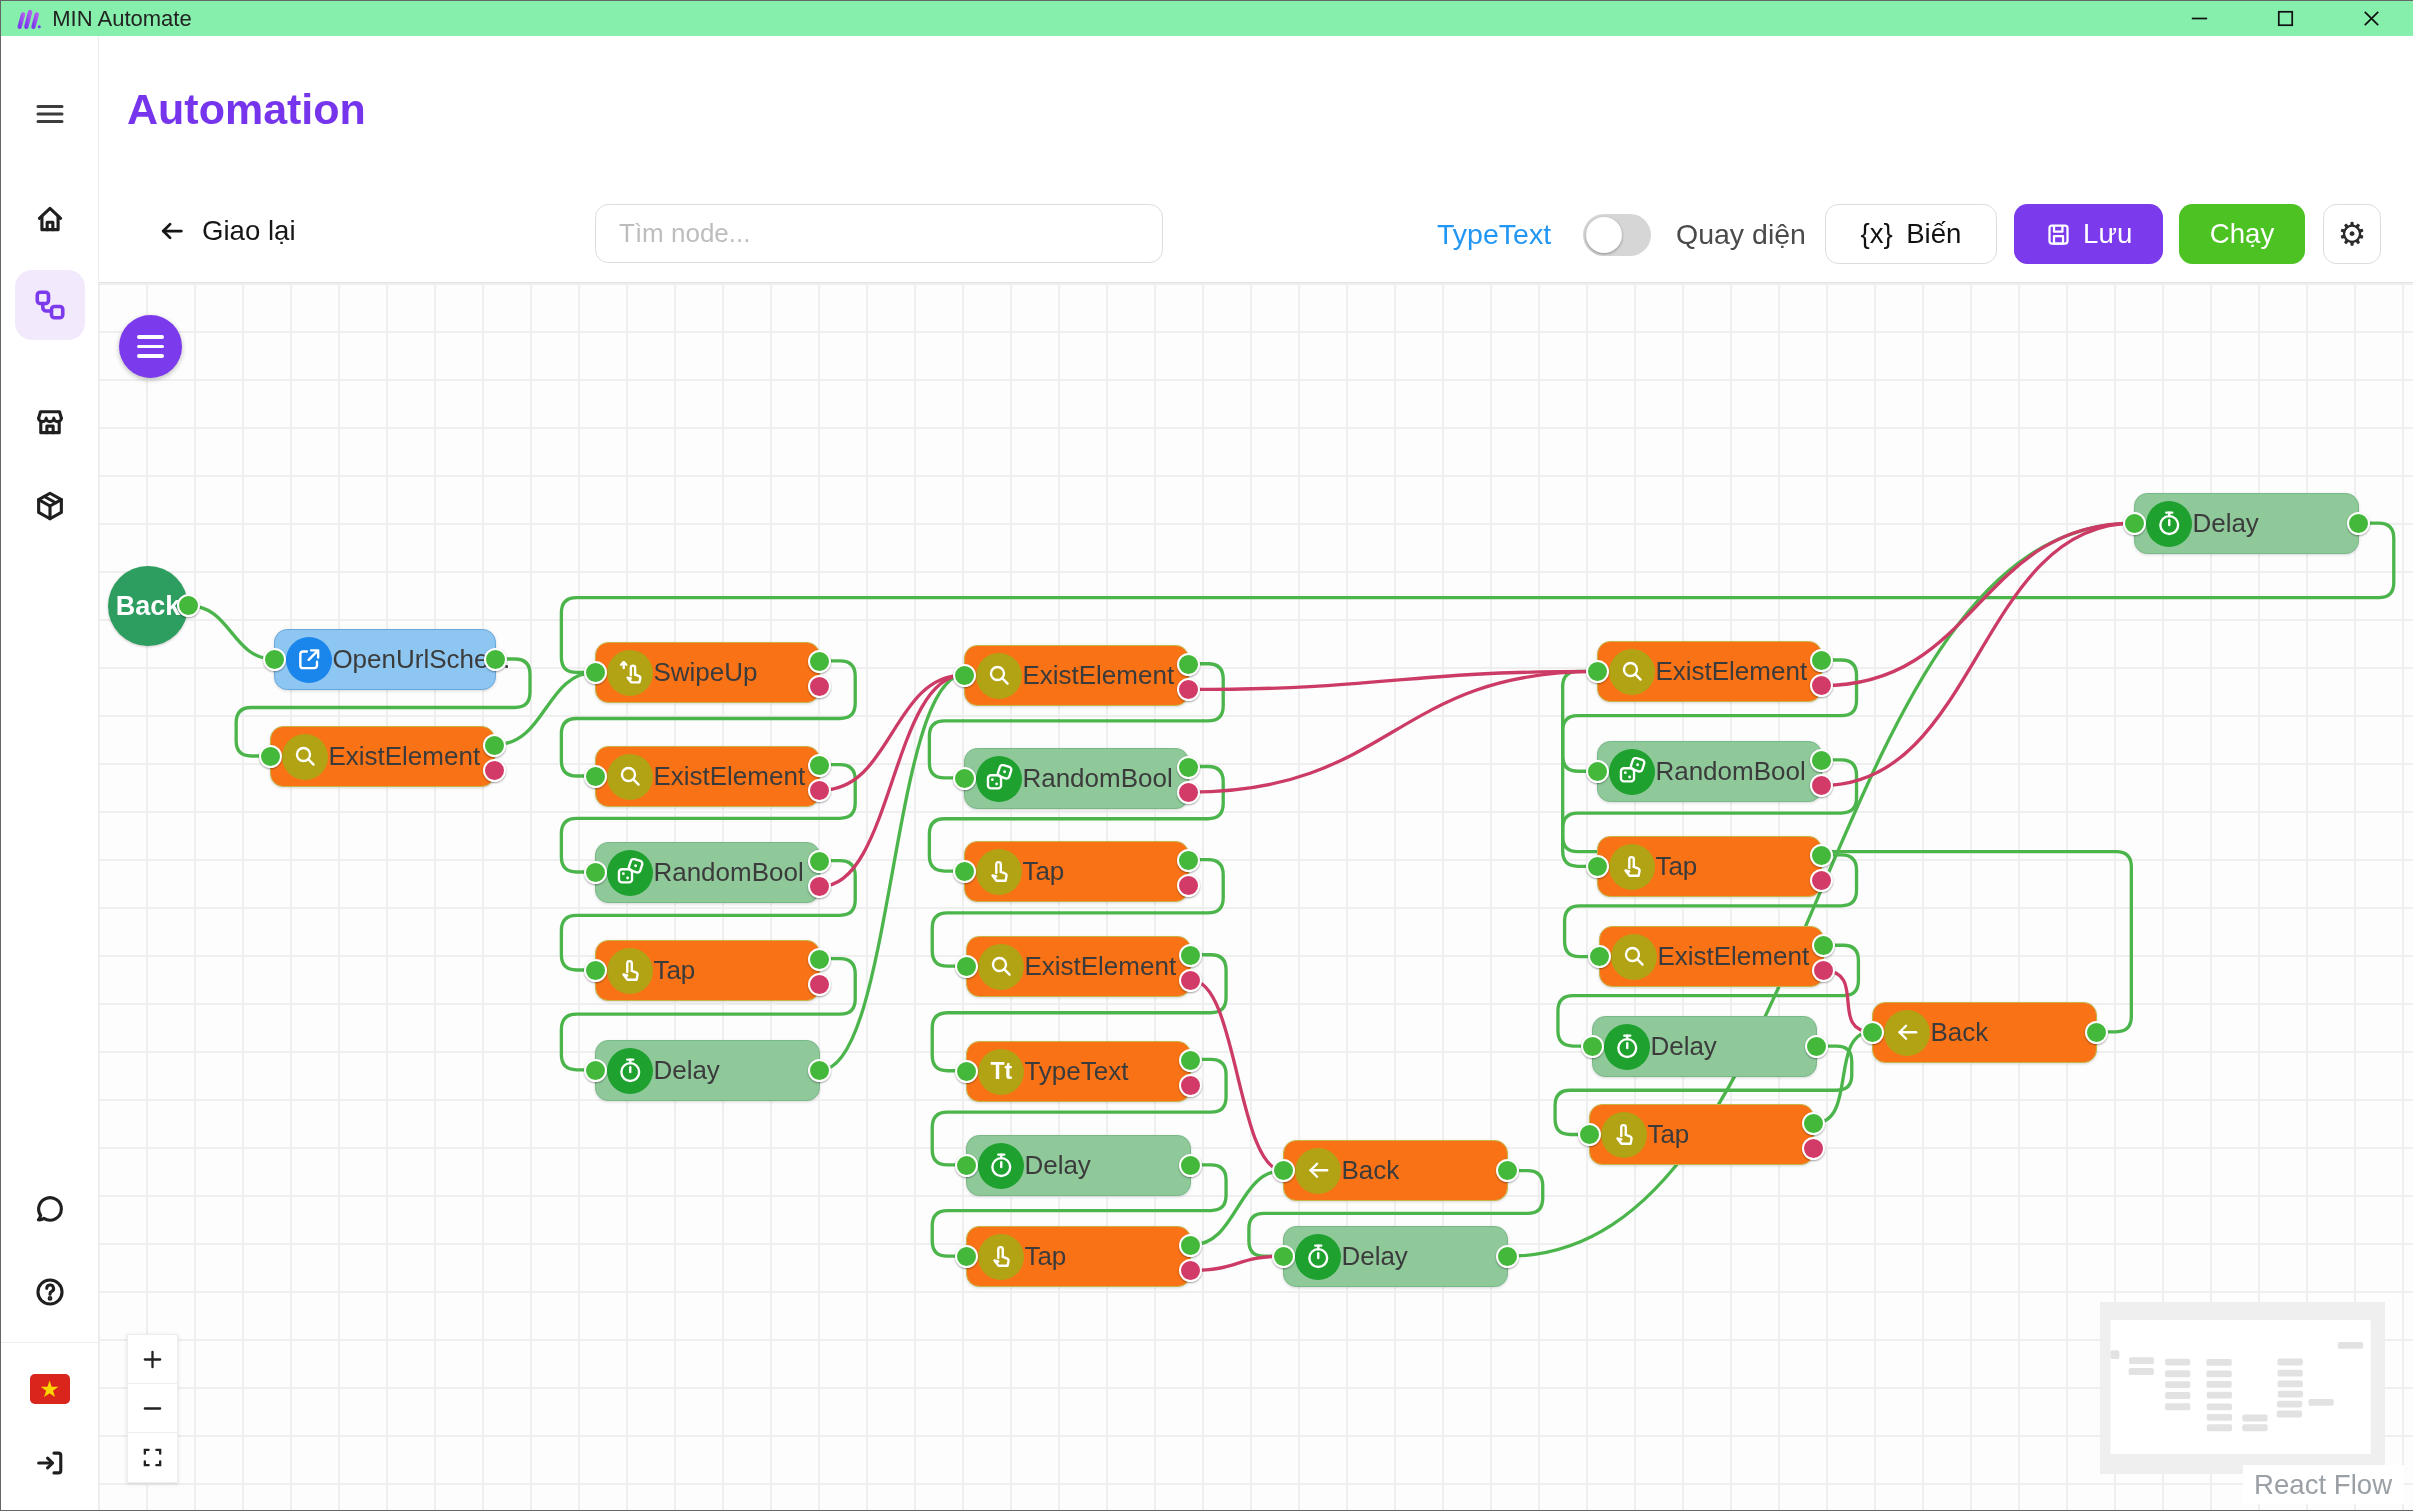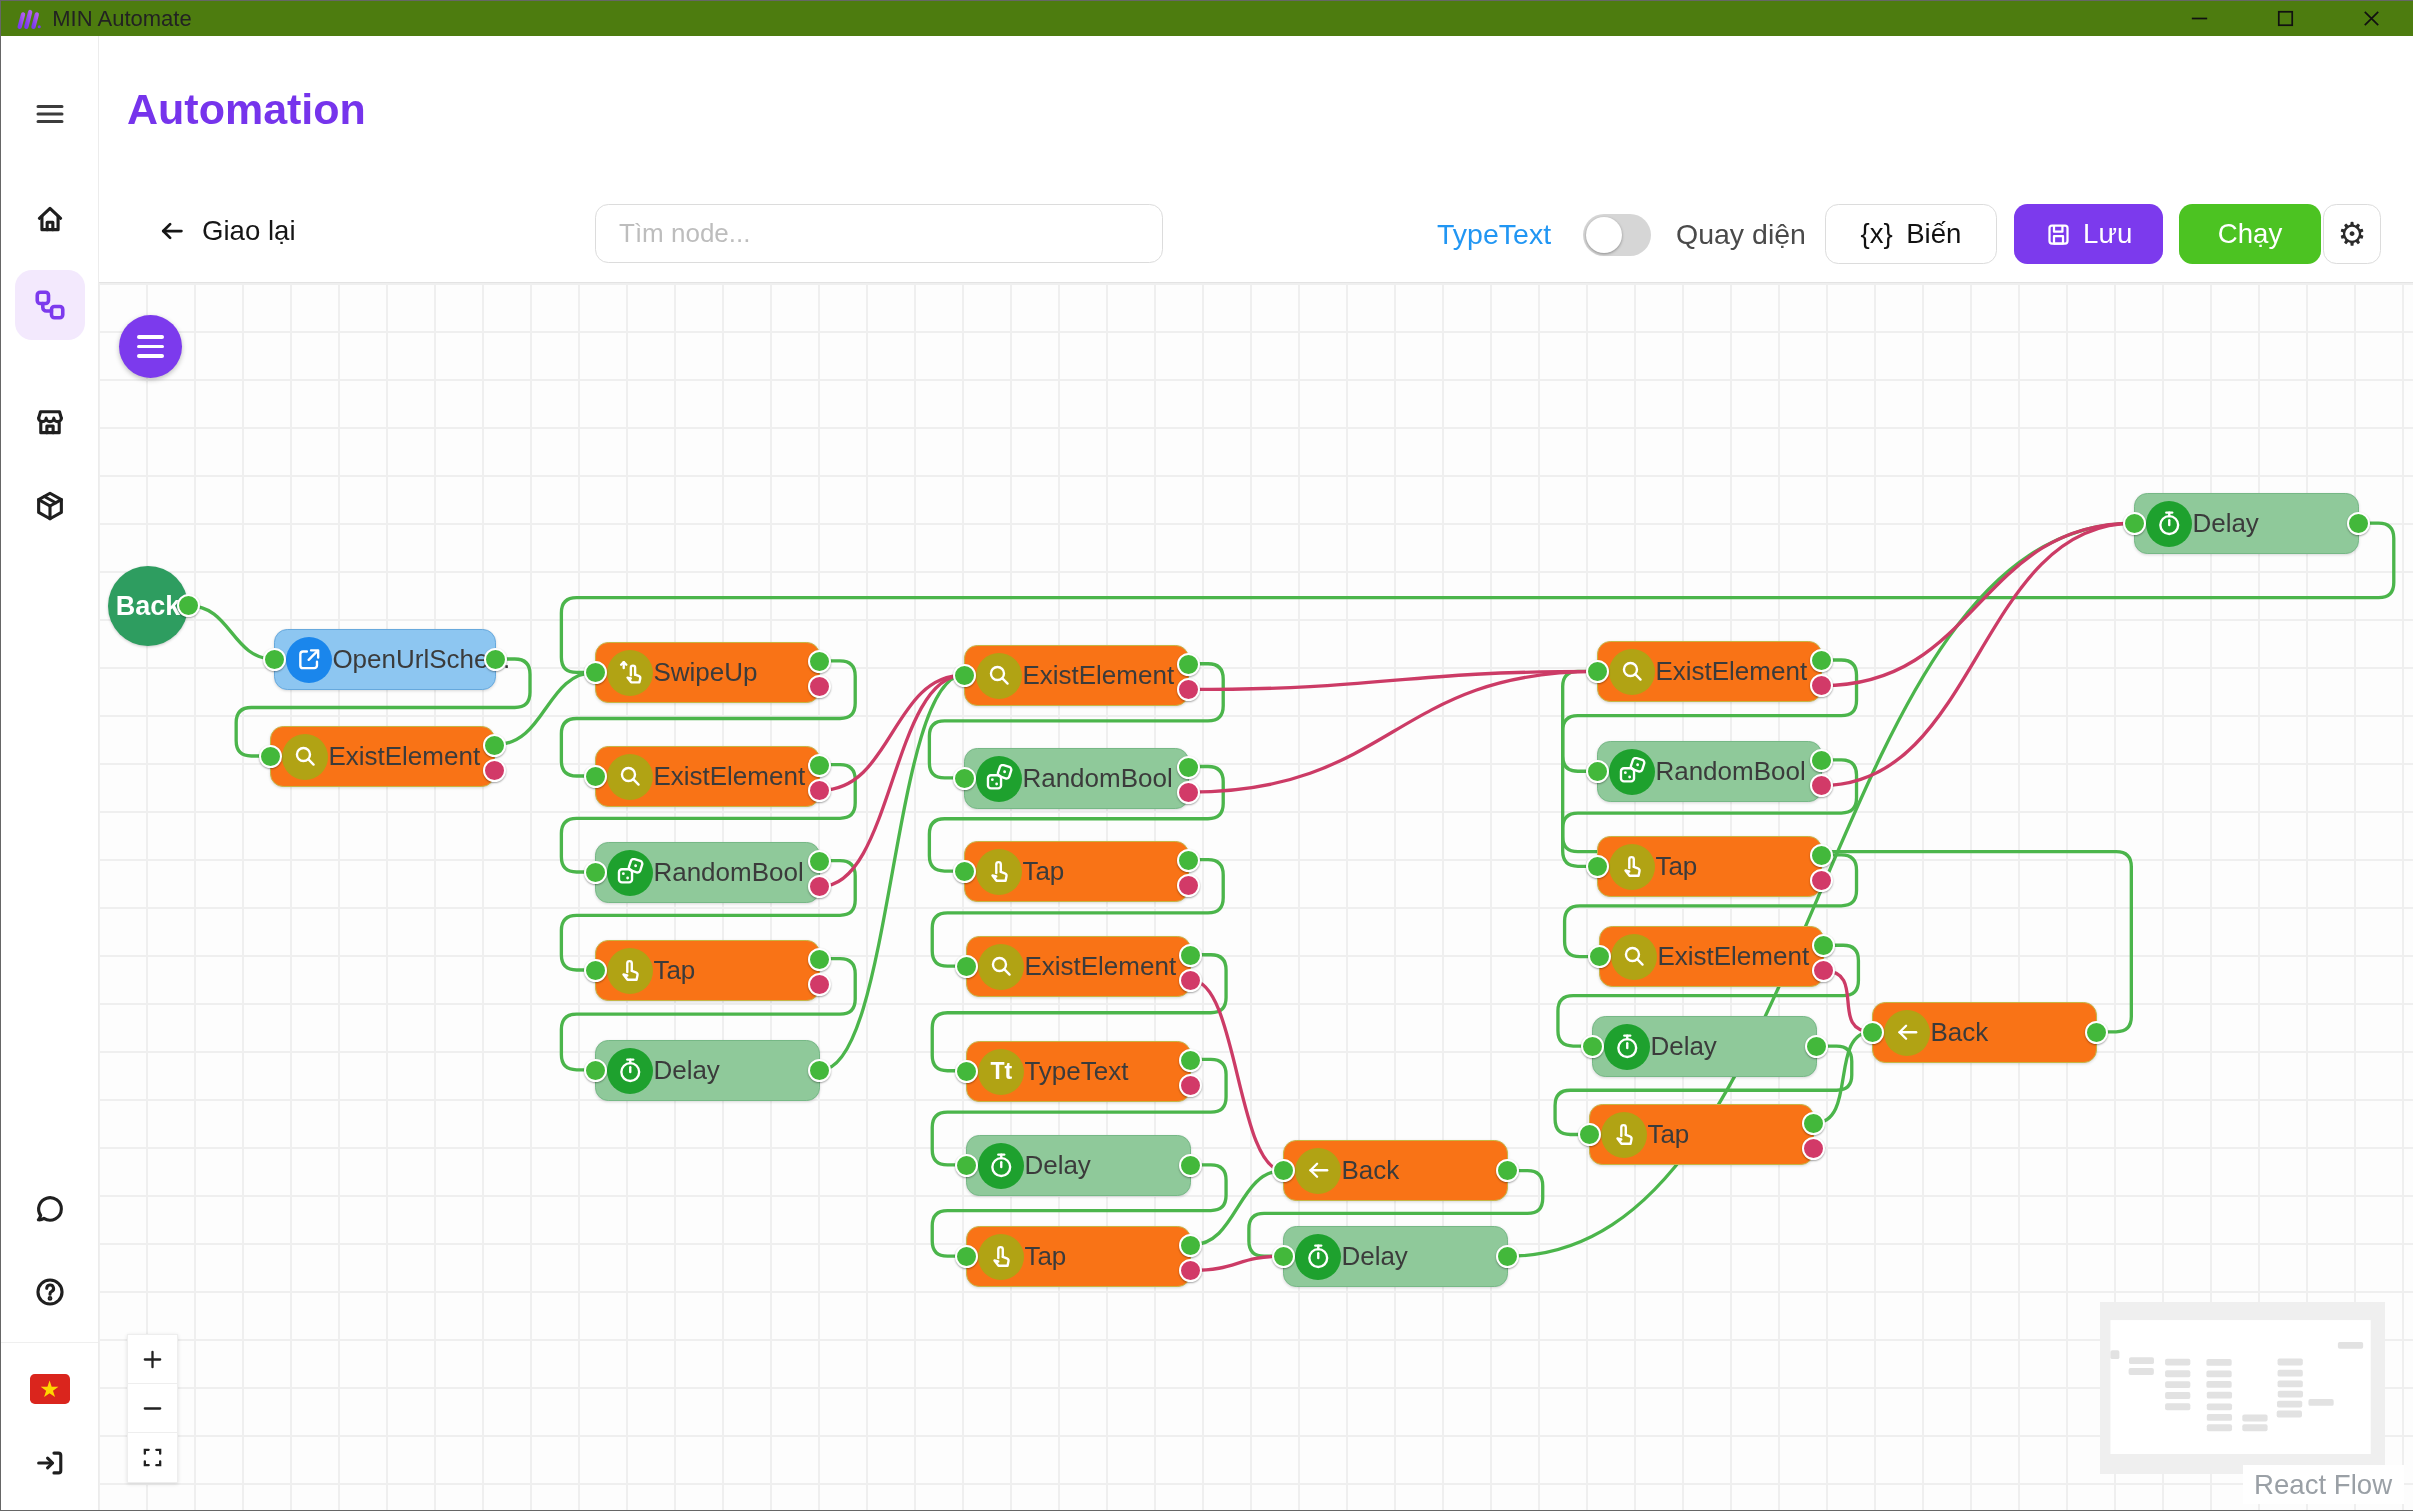--- a/index.html
+++ b/index.html
@@ -1,20 +1,20 @@
 <!DOCTYPE html>
 <html style="font-size:15px"><head>
 <meta charset="utf-8">
 <style>
   html,body{margin:0;padding:0;background:#444;}
   #app{position:relative;width:2414px;height:1511px;background:#fff;border:1.9px solid #666;
        box-sizing:border-box;overflow:hidden;font-family:"Liberation Sans","DejaVu Sans",sans-serif;}
 
   
-  .titlebar{position:absolute;left:0;top:0;right:0;height:35px;background:#4d7c0f;display:flex;align-items:center;}
+  .titlebar{position:absolute;left:0;top:0;right:0;height:35px;background:#86efac;display:flex;align-items:center;}
   .logo{margin-left:13.3px;width:28.5px;height:28.5px;flex:0 0 auto;}
   .app-name{margin-left:9.5px;font-size:22px;font-weight:500;color:#222;}
   .win-controls{position:absolute;right:23px;top:0;height:35px;display:flex;align-items:center;gap:48px;}
   .win-btn{width:38px;height:32px;display:flex;align-items:center;justify-content:center;cursor:pointer;}
 
   
   .sidebar{position:absolute;left:0;top:35px;bottom:0;width:97px;background:#fff;border-right:1.9px solid #ececec;z-index:20;}
   .sb-item{position:absolute;left:50%;transform:translateX(-50%);display:flex;align-items:center;justify-content:center;}
   .sb-active{width:70px;height:70px;border-radius:17px;background:#f3e9fd;}
   .sb-divider{position:absolute;left:0;right:0;top:1306px;border-top:1.9px solid #efefef;}
@@ -34,21 +34,21 @@
   .search-input::placeholder{color:#bdbdbd;}
   .mode-left{position:absolute;left:1339px;top:29.5px;font-size:28.5px;color:#2196f3;}
   .toggle{position:absolute;left:1485px;top:26px;width:68px;height:42px;border-radius:21px;background:#d6d6d6;cursor:pointer;}
   .toggle .knob{position:absolute;left:2.9px;top:2.9px;width:36px;height:36px;border-radius:50%;background:#fff;
       box-shadow:0 1px 2.9px rgba(0,0,0,.35);}
   .mode-right{position:absolute;left:1578px;top:29.5px;font-size:28.5px;color:#4a4a4a;}
   .tb-btn{position:absolute;top:16px;height:60px;border-radius:13.3px;display:flex;align-items:center;justify-content:center;
       box-sizing:border-box;cursor:pointer;font-size:27.6px;}
   .btn-vars{left:1727px;width:172px;background:#fff;border:1.9px solid #dcdcdc;color:#111;gap:13.3px;}
   .btn-save{left:1916px;width:149px;background:#7c3aed;color:#fff;gap:11.4px;font-weight:500;}
-  .btn-run{left:2081px;width:142px;background:#4cc322;color:#fff;font-weight:500;}
+  .btn-run{left:2081px;width:126px;background:#4cc322;color:#fff;font-weight:500;}
   .btn-gear{left:2225px;width:58px;background:#fff;border:1.9px solid #dcdcdc;color:#2b2b2b;}
   .gear-glyph{font-family:"DejaVu Sans",sans-serif;font-size:32px;line-height:1;}
 
   
   .canvas{position:absolute;left:97px;top:282px;right:0;bottom:0;background-color:#fdfdfd;
       background-image:linear-gradient(#efefef 1.9px,transparent 1.9px),linear-gradient(90deg,#efefef 1.9px,transparent 1.9px);
       background-size:48px 48px;z-index:0;}
   #edge-svg{position:absolute;left:0;top:0;width:2414px;height:1511px;z-index:2;pointer-events:none;}
   #edge-svg path{fill:none;stroke-width:3.5px;stroke-linecap:round;}
   #edge-svg path.success{stroke:#4bb54b;}

